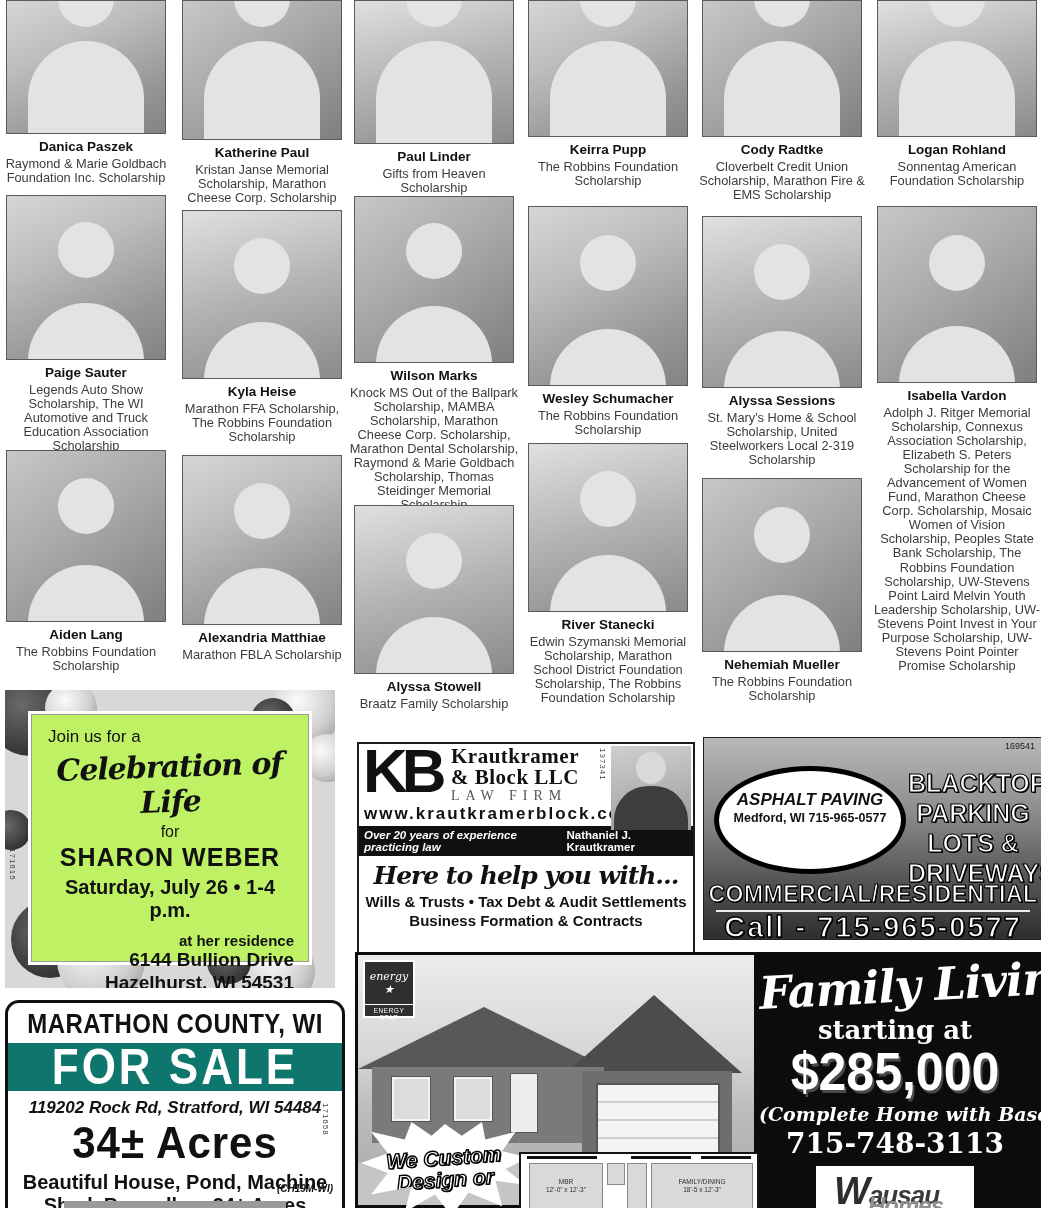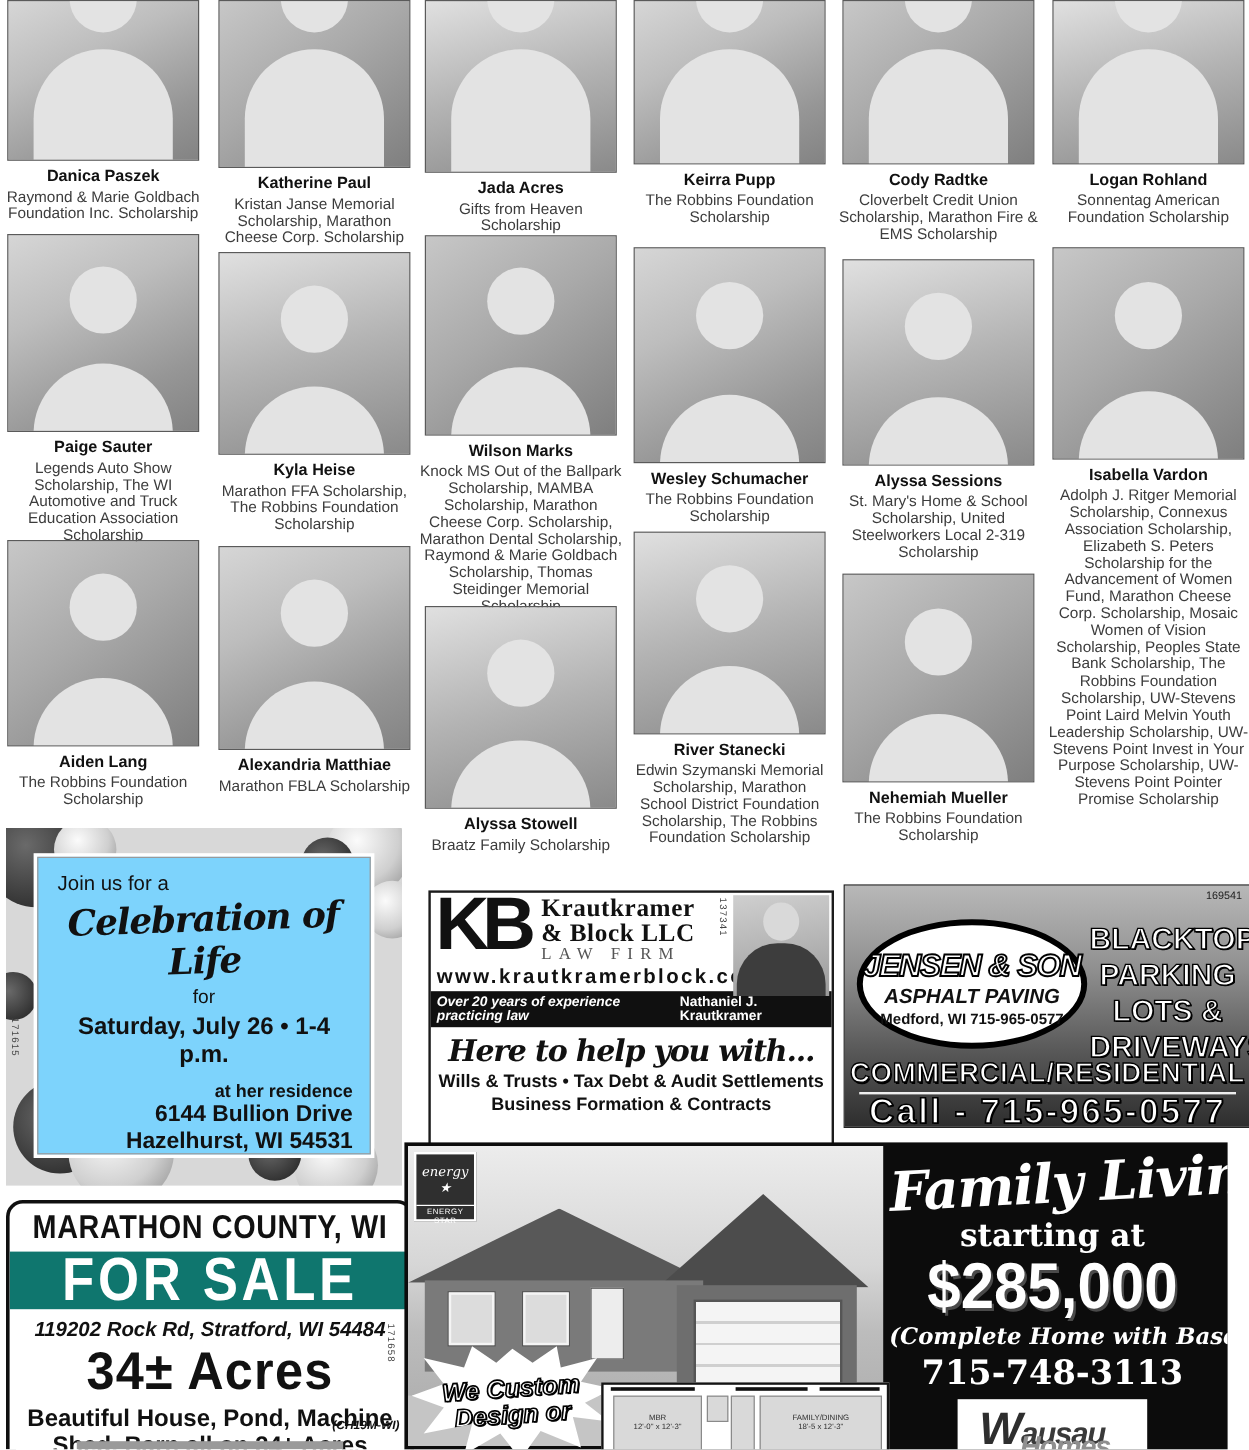--- a/index.html
+++ b/index.html
@@ -17,21 +17,21 @@
   .photo.cut::before{top:-30px;}
   .photo.cut::after{bottom:auto;top:40px;height:120px;}
   .s-name{font-weight:bold;font-size:13.5px;margin-top:6px;line-height:1.1;}
   .s-desc{font-size:12.8px;color:#3c3c3c;line-height:1.1;margin-top:2px;padding:0 1px;}
   .v-num{position:absolute;font-size:8px;color:#444;writing-mode:vertical-rl;letter-spacing:1px;}
   
   #celeb{position:absolute;left:5px;top:690px;width:330px;height:298px;background:#d8d8d8;overflow:hidden;}
   .fl{position:absolute;border-radius:50%;}
   .fl.w{background:radial-gradient(circle at 38% 35%,#fbfbfb,#cfcfcf 55%,#8d8d8d 95%);}
   .fl.d{background:radial-gradient(circle at 40% 40%,#6a6a6a,#2c2c2c 80%);}
-  #celeb-box{position:absolute;left:26px;top:24px;right:26px;bottom:26px;background:#7dd3fc;
+  #celeb-box{position:absolute;left:26px;top:24px;right:26px;bottom:26px;background:#bef264;
              border:1px solid #9a9a9a;box-shadow:0 0 0 3px #fff;padding:8px 12px;}
   .c-join{font-size:17px;text-align:left;margin:4px 0 0 4px;}
   .c-title{font-family:"DejaVu Serif",serif;font-style:italic;font-weight:bold;font-size:30px;
            text-align:center;letter-spacing:-1px;margin-top:2px;transform:rotate(-2deg);}
   .c-for{font-size:16px;text-align:center;margin-top:4px;}
   .c-name{font-size:25px;font-weight:bold;text-align:center;letter-spacing:1px;margin-top:2px;}
   .c-date{font-size:20px;font-weight:bold;text-align:center;margin-top:4px;}
   .c-right{text-align:right;margin-top:10px;padding-right:2px;font-weight:bold;}
   .c-res{font-size:15px;}
   .c-addr{font-size:19px;line-height:1.2;}
@@ -82,21 +82,21 @@
             box-sizing:border-box;text-align:center;overflow:hidden;}
   .m-title{font-weight:bold;font-size:24px;margin-top:7px;transform:scaleY(1.15);letter-spacing:0.5px;}
   .m-band{background:#0f766e;height:48px;margin-top:5px;display:flex;align-items:center;justify-content:center;}
   .m-forsale{color:#fff;font-weight:bold;font-size:44px;letter-spacing:3px;transform:scaleY(1.15);}
   .m-addr{font-weight:bold;font-style:italic;font-size:17px;margin-top:7px;}
   .m-acres{font-weight:bold;font-size:42px;margin-top:1px;transform:scaleY(1.05);letter-spacing:1px;}
   .m-desc{font-weight:bold;font-size:20px;line-height:1.15;margin-top:4px;padding:0 14px;}
   .m-code{position:absolute;right:9px;top:180px;font-size:10px;font-style:italic;font-weight:bold;}
   .m-strip{position:absolute;bottom:0;left:56px;right:56px;height:7px;background:#9a9a9a;}
   
-  #wausau{position:absolute;left:337px;top:952px;width:686px;height:256px;background:#0c0c0c;overflow:hidden;}
+  #wausau{position:absolute;left:355px;top:952px;width:686px;height:256px;background:#0c0c0c;overflow:hidden;}
   .w-photo{position:absolute;left:3px;top:3px;width:396px;height:250px;
            background:linear-gradient(180deg,#ececec 0%,#d6d6d6 40%,#bcbcbc 62%,#a9a9a9 100%);}
   .w-roof1{position:absolute;left:0px;top:52px;width:252px;height:62px;background:#585858;
            clip-path:polygon(0 100%,50% 0,100% 100%);}
   .w-roof2{position:absolute;left:208px;top:40px;width:176px;height:78px;background:#4c4c4c;
            clip-path:polygon(0 100%,50% 0,100% 100%);}
   .w-fac{position:absolute;left:14px;top:112px;width:232px;height:76px;background:#7a7a7a;}
   .w-gar{position:absolute;left:224px;top:116px;width:150px;height:100px;background:#6e6e6e;}
   .w-door{position:absolute;left:152px;top:118px;width:26px;height:58px;background:#ededed;border:1px solid #555;}
   .w-win{position:absolute;width:34px;height:40px;background:#dcdcdc;border:2px solid #f4f4f4;box-shadow:0 0 0 1px #555;}
@@ -146,21 +146,21 @@
   <div class="s-name">Danica Paszek</div>
   <div class="s-desc">Raymond &amp; Marie Goldbach Foundation Inc. Scholarship</div>
 </div>
 <div class="cell" style="left:176px;top:0">
   <div class="photo cut t2" style="height:138px"></div>
   <div class="s-name">Katherine Paul</div>
   <div class="s-desc">Kristan Janse Memorial Scholarship, Marathon Cheese Corp. Scholarship</div>
 </div>
 <div class="cell" style="left:348px;top:0">
   <div class="photo cut t3" style="height:142px"></div>
-  <div class="s-name">Jada Acres</div>
+  <div class="s-name">Paul Linder</div>
   <div class="s-desc">Gifts from Heaven Scholarship</div>
 </div>
 <div class="cell" style="left:522px;top:0">
   <div class="photo cut" style="height:135px"></div>
   <div class="s-name">Keirra Pupp</div>
   <div class="s-desc">The Robbins Foundation Scholarship</div>
 </div>
 <div class="cell" style="left:696px;top:0">
   <div class="photo cut t2" style="height:135px"></div>
   <div class="s-name">Cody Radtke</div>
@@ -237,20 +237,21 @@
   <div class="fl w" style="right:-16px;top:44px;width:48px;height:48px"></div>
   <div class="fl d" style="left:-14px;top:120px;width:40px;height:40px"></div>
   <div class="fl d" style="left:6px;bottom:10px;width:78px;height:78px"></div>
   <div class="fl w" style="left:52px;bottom:-16px;width:88px;height:88px"></div>
   <div class="fl w" style="right:20px;bottom:-18px;width:70px;height:70px"></div>
   <div class="fl d" style="right:84px;bottom:4px;width:44px;height:44px"></div>
   <div id="celeb-box">
     <div class="c-join">Join us for a</div>
     <div class="c-title">Celebration of Life</div>
     <div class="c-for">for</div>
+    <div class="c-name">SHARON WEBER</div>
     <div class="c-date">Saturday, July 26 • 1-4 p.m.</div>
     <div class="c-right">
       <div class="c-res">at her residence</div>
       <div class="c-addr pre">6144 Bullion Drive
 Hazelhurst, WI 54531</div>
 
     </div>
   </div>
   <div class="v-num" style="left:3px;top:158px">171615</div>
 </div>
@@ -272,21 +273,20 @@
     <span class="kb-att">Nathaniel J. Krautkramer</span>
   </div>
   <div class="kb-script">Here to help you with...</div>
   <div class="kb-serv pre">Wills &amp; Trusts  •  Tax Debt &amp; Audit Settlements
 Business Formation &amp; Contracts</div>
 </div>
 
 <div id="jensen">
   <div class="j-num">169541</div>
   <div class="j-oval">
-    <div class="j-company">JENSEN &amp; SON</div>
     <div class="j-service">ASPHALT PAVING</div>
     <div class="j-loc">Medford, WI 715-965-0577</div>
   </div>
   <div class="j-head pre">BLACKTOP
 PARKING
 LOTS &amp;
 DRIVEWAYS</div>
   <div class="j-comm">COMMERCIAL/RESIDENTIAL</div>
   <div class="j-line"></div>
   <div class="j-call">Call - 715-965-0577</div>

